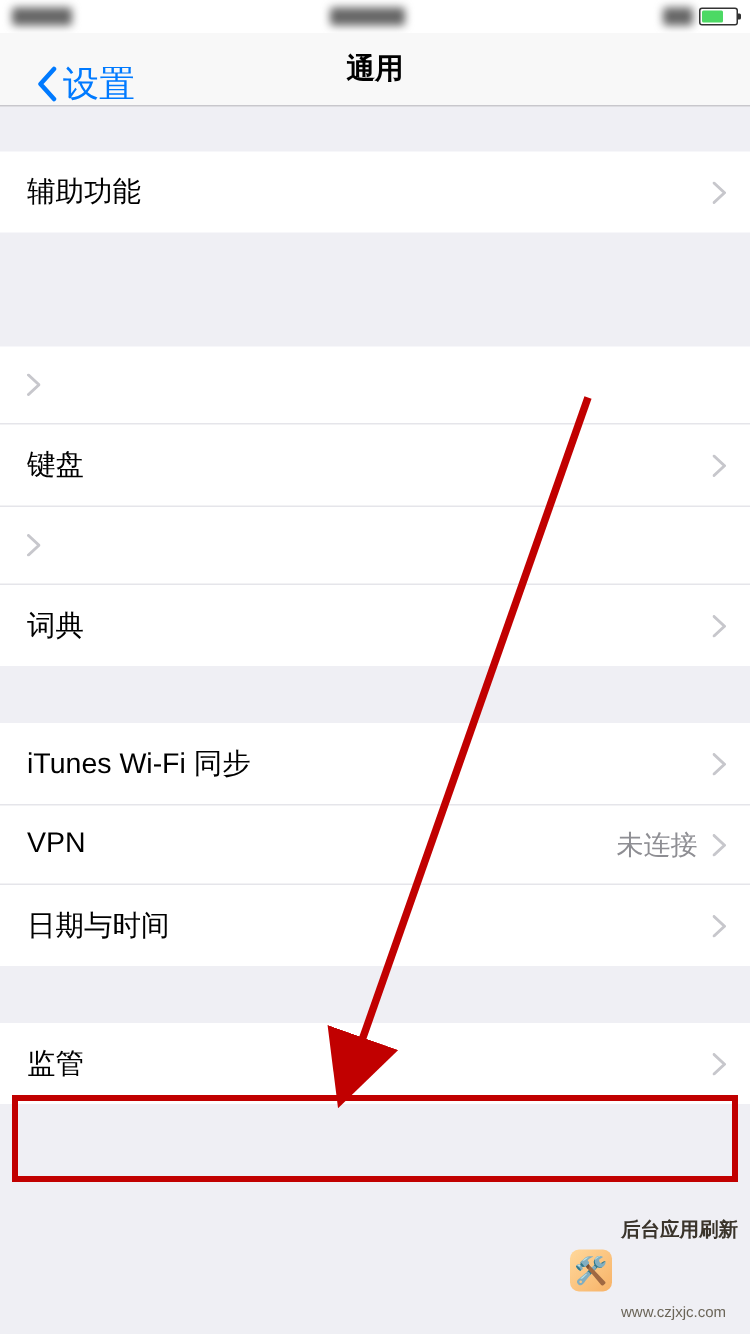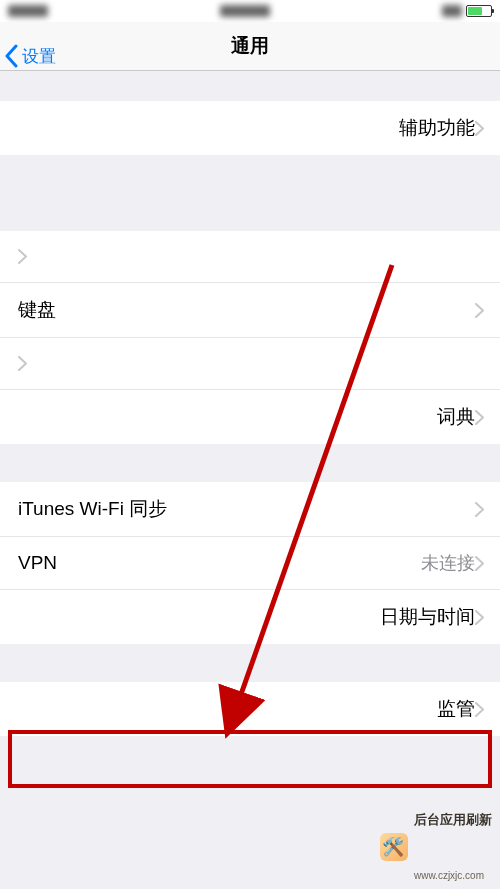--- a/index.html
+++ b/index.html
@@ -79,22 +79,22 @@
       background: #f8f8f8;
       border-bottom: 1px solid #c8c7cc;
       display: flex;
       align-items: center;
       position: relative;
     }
     .back-btn {
       display: flex;
       align-items: center;
       color: #007aff;
-      font-size: 17px;
-      padding-left: 4px;
+      font-size: 24px;
+      padding-left: 24px;
       cursor: pointer;
       margin-top: 20px;
     }
     .back-chevron {
       width: 14px;
       height: 24px;
       margin-right: 4px;
     }
     .nav-title {
       position: absolute;
@@ -119,25 +119,25 @@
       justify-content: space-between;
       padding: 14px 16px 14px 18px;
       border-bottom: 1px solid #e5e5ea;
       font-size: 19px;
       color: #000;
       cursor: pointer;
       min-height: 52px;
     }
     .row:last-child {
       border-bottom: none;
-      justify-content: flex-end;
     }
     .row-right {
       display: flex;
       align-items: center;
+      gap: 10px;
       color: #8e8e93;
       font-size: 18px;
     }
     .chevron {
       width: 9px;
       height: 15px;
       flex-shrink: 0;
     }
     .arrow-overlay, .box-overlay {
       position: absolute;

